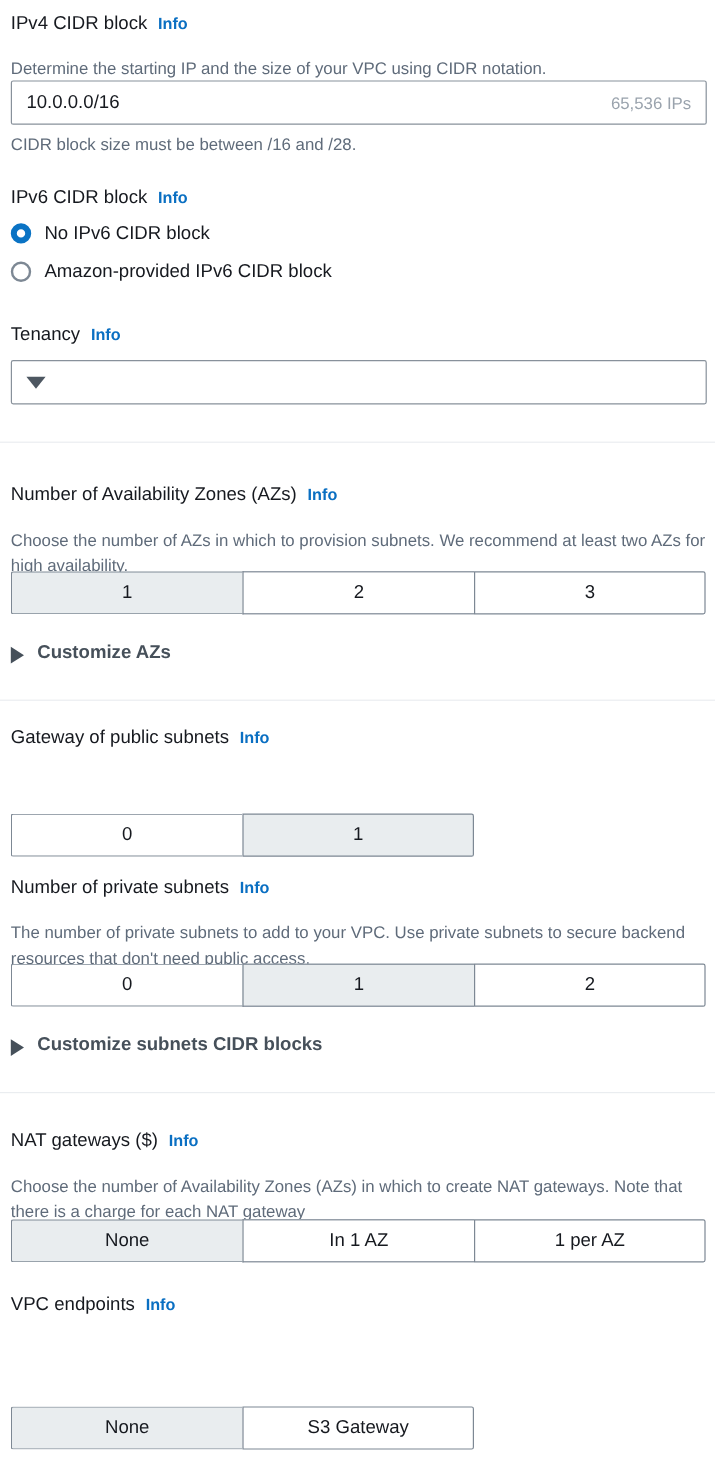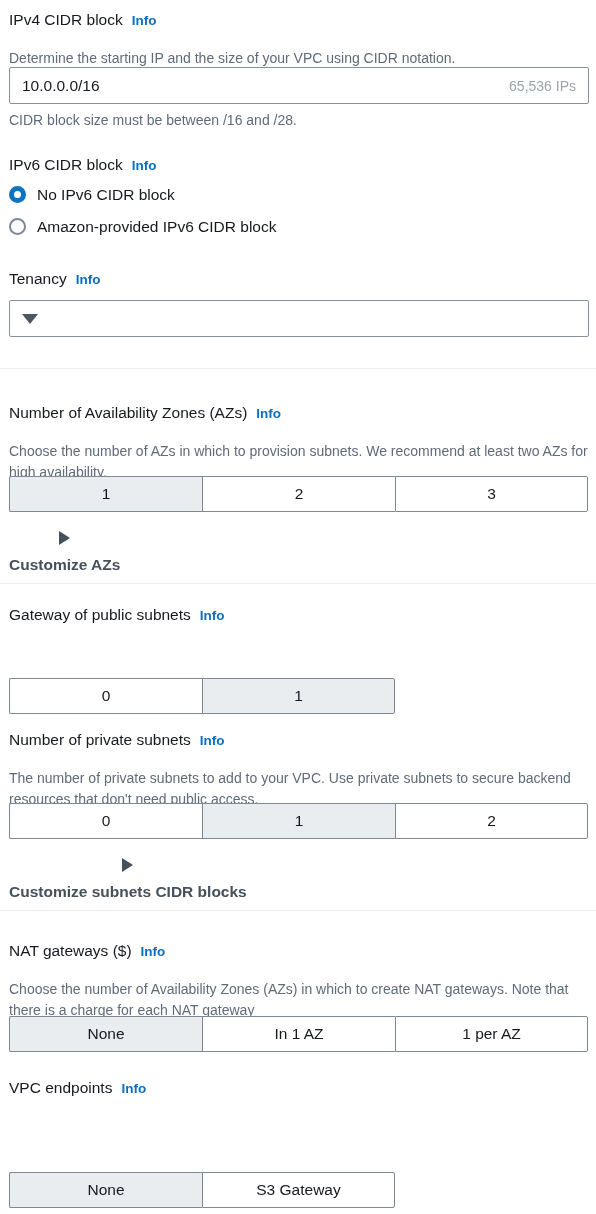--- a/index.html
+++ b/index.html
@@ -134,25 +134,24 @@
     cursor: pointer;
     border-radius: 0;
   }
   .seg:first-child { border-radius: 2px 0 0 2px; }
   .seg:last-child { border-right: 1px solid #7d8894; border-radius: 0 2px 2px 0; }
   .seg.selected { background: #e9edef; }
 
   
   .expander {
     display: flex;
-    align-items: center;
+    align-items: flex-end;
     gap: 11px;
     cursor: pointer;
     height: 22px;
-    flex-direction: column;
   }
   .caret-right {
     width: 0; height: 0;
     border-top: 7px solid transparent;
     border-bottom: 7px solid transparent;
     border-left: 11px solid #46505a;
     flex: none;
   }
   .expander-label {
     font-size: 15.5px;

